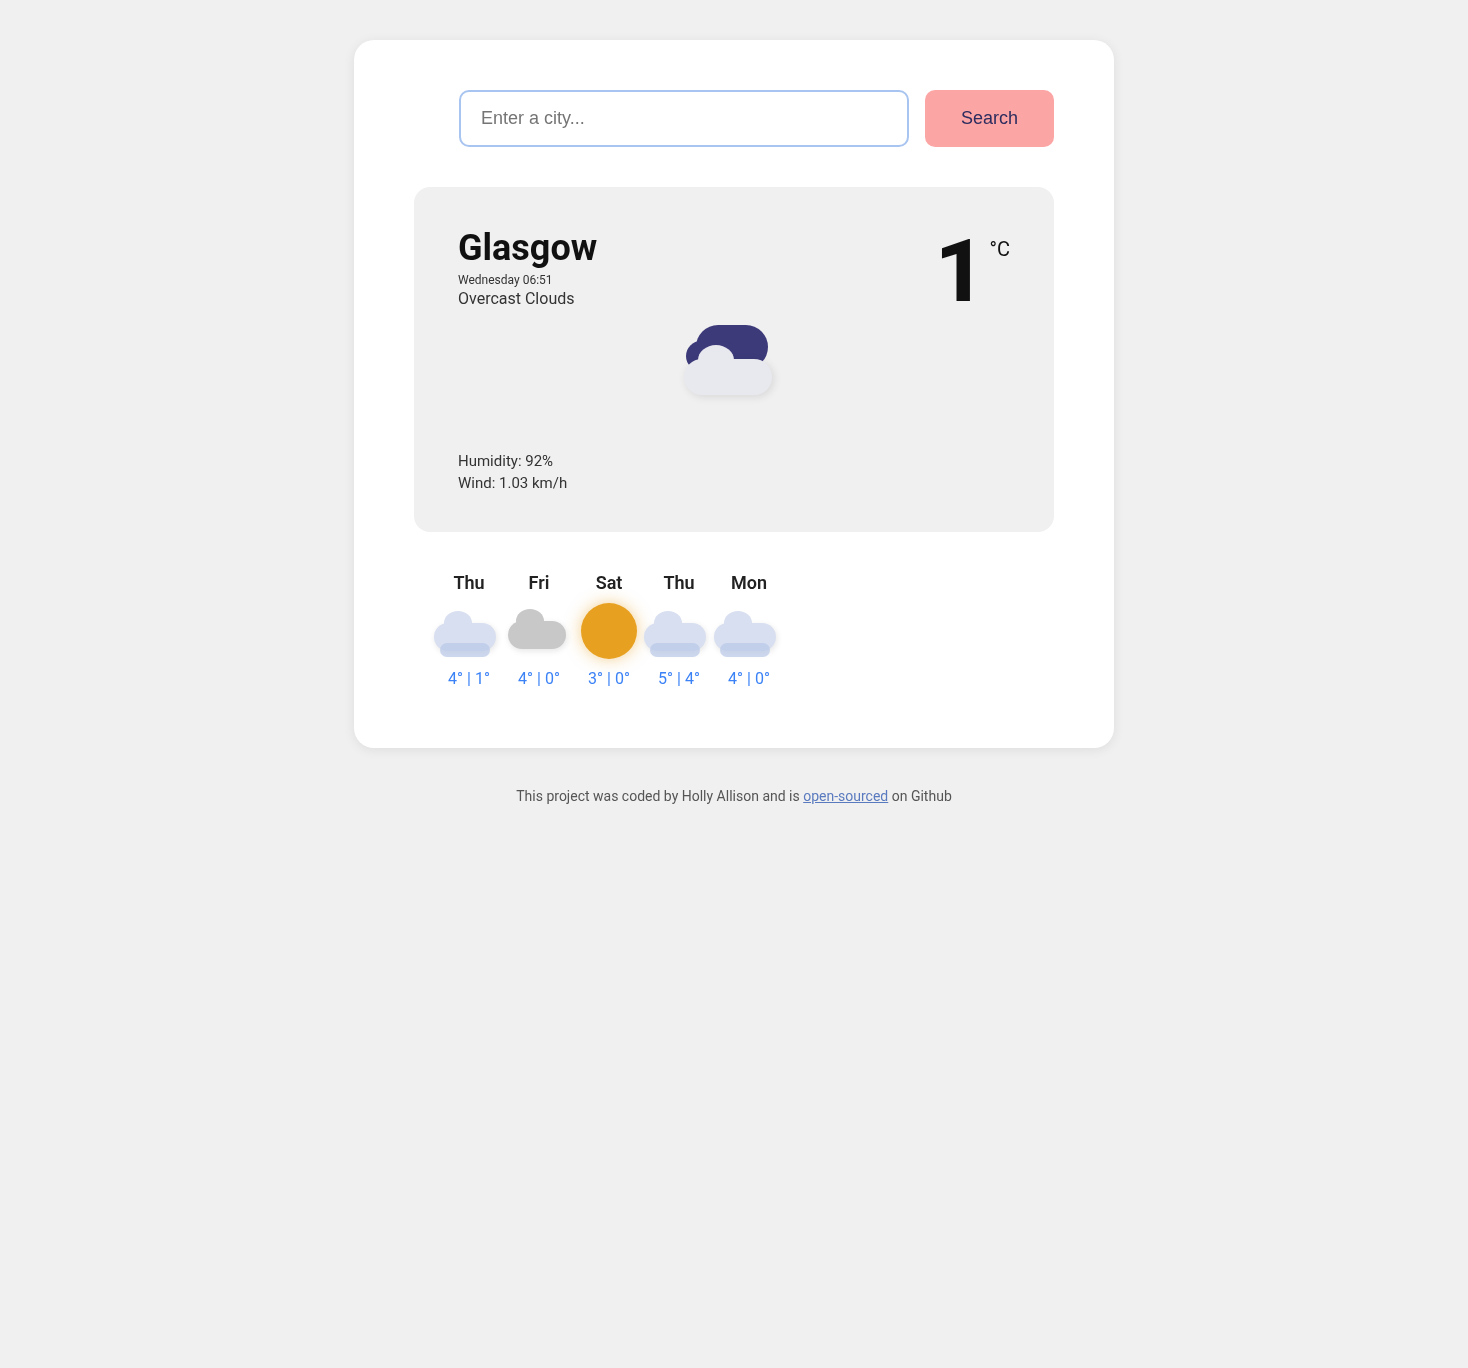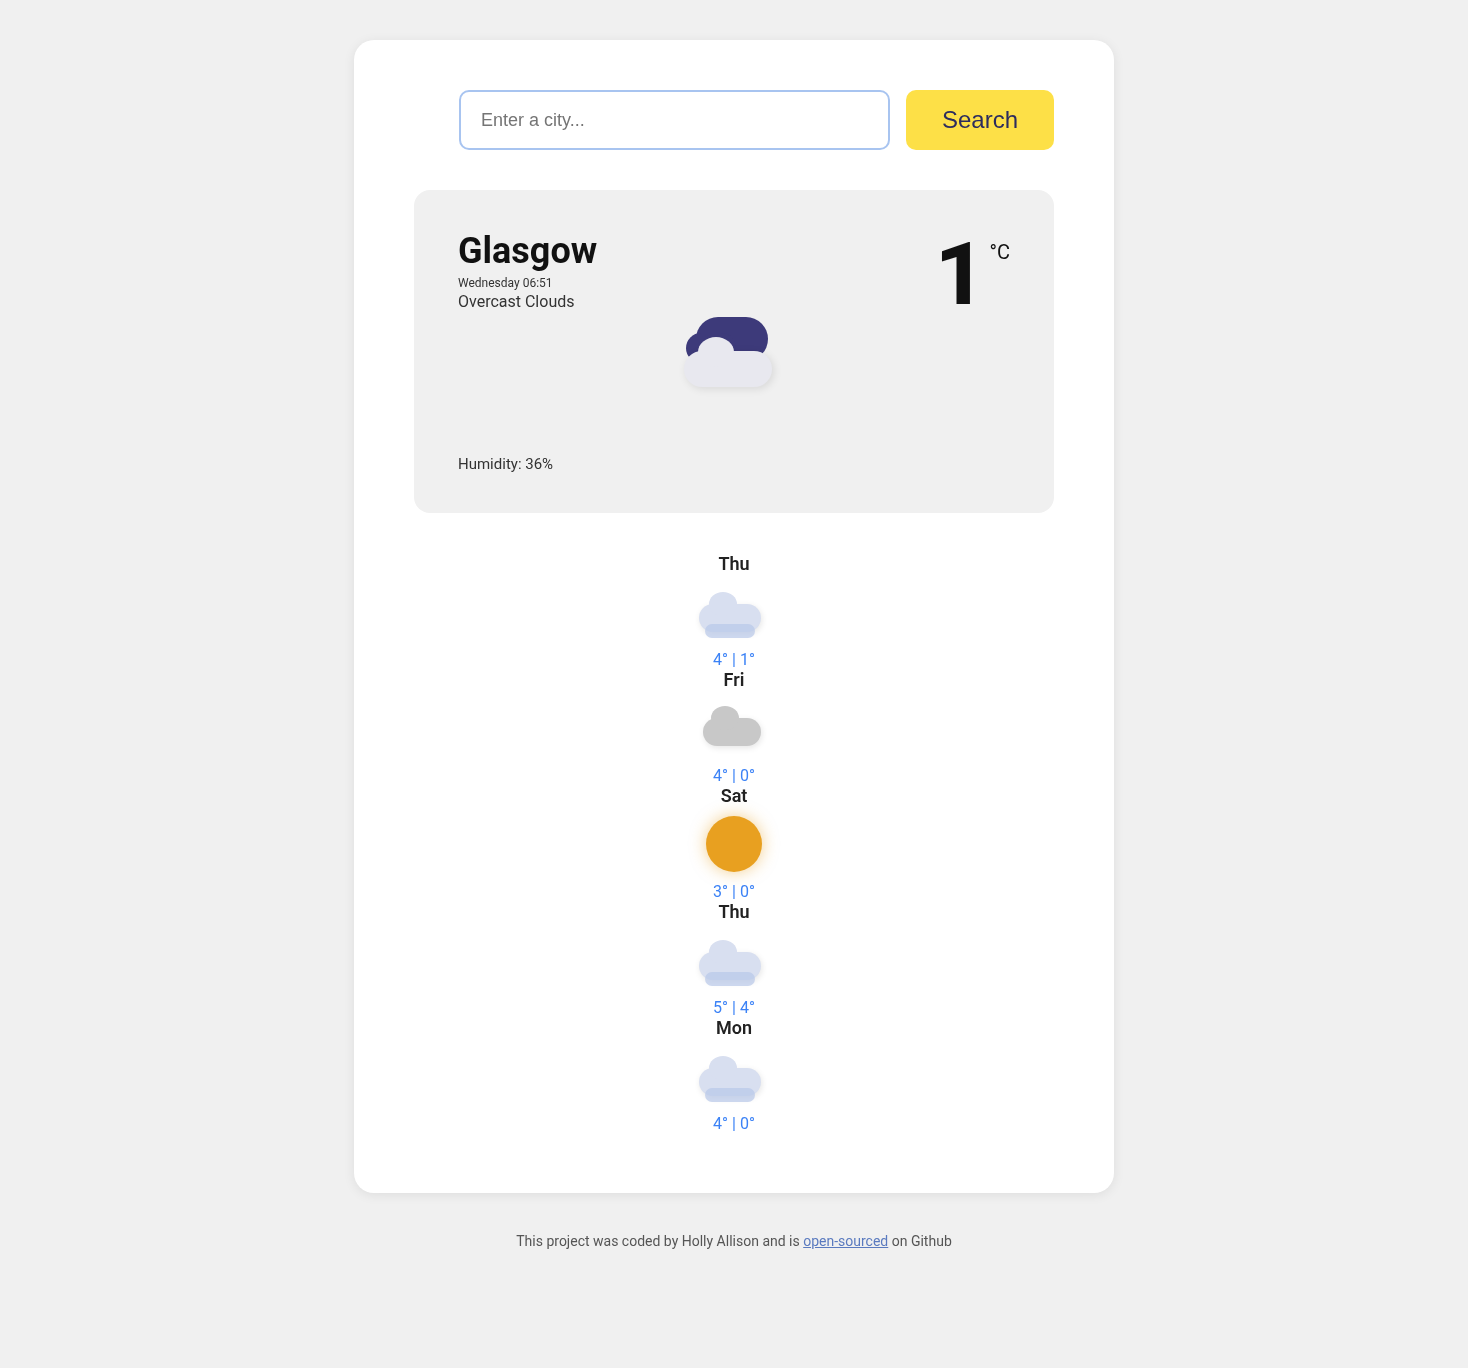--- a/index.html
+++ b/index.html
@@ -37,23 +37,23 @@
       font-size: 18px;
       border: 2px solid #a8c4f0;
       border-radius: 10px;
       outline: none;
       color: #333;
       background: #fff;
     }
 
     .search-button {
       padding: 16px 36px;
-      background: #fde047;
+      background: #fca5a5;
       color: #2c2c5e;
-      font-size: 24px;
+      font-size: 18px;
       font-weight: 500;
       border: none;
       border-radius: 10px;
       cursor: pointer;
       white-space: nowrap;
     }
 
     .weather-card {
       background: #f0f0f0;
       border-radius: 16px;
@@ -173,23 +173,22 @@
       left: 14px;
       width: 36px;
       height: 30px;
       background: #e8e8ef;
       border-radius: 50%;
     }
 
     
     .forecast-row {
       display: flex;
-      justify-content: flex-end;
+      justify-content: flex-start;
       padding: 0 20px;
-      flex-direction: column;
     }
 
     .forecast-day {
       display: flex;
       flex-direction: column;
       align-items: center;
       gap: 12px;
     }
 
     .forecast-day-label {
@@ -323,21 +322,22 @@
       </div>
     </div>
 
     <div class="temperature-area">
       <div class="temp-number">1</div>
       <div class="temp-unit">°C</div>
     </div>
 
     <div style="margin-top: auto; padding-top: 120px;">
       <div class="humidity-wind">
-        <span>Humidity: 36%</span>
+        <span>Humidity: 92%</span>
+        <span>Wind: 1.03 km/h</span>
       </div>
     </div>
   </div>
 
   <div class="forecast-row">
 
     <div class="forecast-day">
       <div class="forecast-day-label">Thu</div>
       <div class="forecast-icon">
         <div class="cloud-blue">

